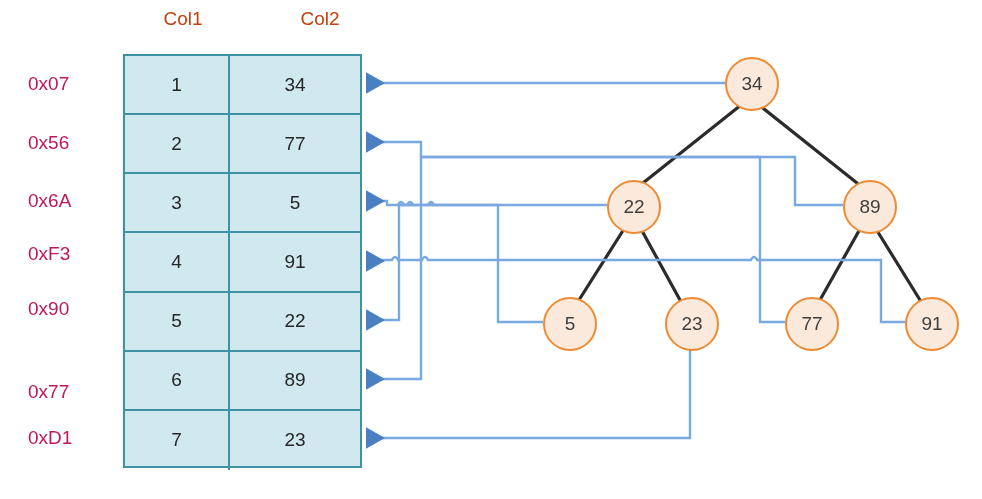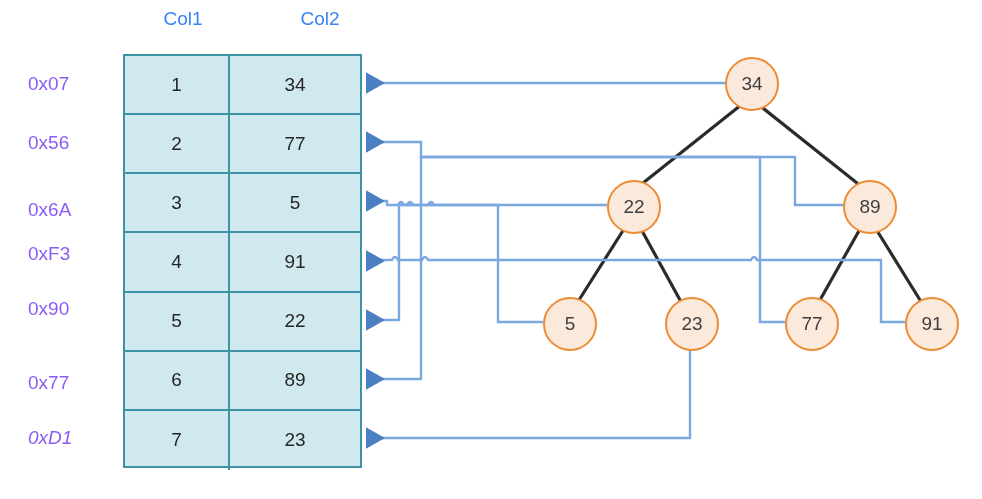--- a/index.html
+++ b/index.html
@@ -58,34 +58,34 @@
     border-right: 2px solid #3e92a3;
   }
   .cell-col2 {
     flex: 1;
   }
   
   .col-head {
     position: absolute;
     top: 8px;
     font-size: 19px;
-    color: #3b82f6;
+    color: #c2410c;
     text-align: center;
     width: 80px;
   }
   .col-head.c1 { left: 143px; }
   .col-head.c2 { left: 280px; }
   
   .addr {
     position: absolute;
     left: 28px;
     width: 84px;
     text-align: left;
     font-size: 19px;
-    color: #8b5cf6;
+    color: #be185d;
     height: 59.14px;
     display: flex;
     align-items: center;
   }
   
   .node {
     position: absolute;
     width: 50px;
     height: 50px;
     margin-left: -25px;
@@ -151,25 +151,25 @@
       <path d="M 690,347 L 690,438 L 366,438" marker-end="url(#arrowL)"></path>
     </g>
   </svg>
 
   <div class="col-head c1">Col1</div>
   <div class="col-head c2">Col2</div>
 
   <div id="addresses">
       <div class="addr" style="top: 54px; height: 59.1429px;">0x07</div>
       <div class="addr" style="top: 113.143px; height: 59.1429px;">0x56</div>
-      <div class="addr" style="top: 180px; height: 59.1429px;">0x6A</div>
+      <div class="addr" style="top: 171px; height: 59.1429px;">0x6A</div>
       <div class="addr" style="top: 224px; height: 59.1429px;">0xF3</div>
       <div class="addr" style="top: 279px; height: 59.1429px;">0x90</div>
-      <div class="addr" style="top: 353px; height: 59.1429px;">0x77</div>
-      <div class="addr" style="top: 408.857px; height: 59.1429px; font-style: italic;">0xD1</div>
+      <div class="addr" style="top: 362px; height: 59.1429px;">0x77</div>
+      <div class="addr" style="top: 408.857px; height: 59.1429px;">0xD1</div>
     </div>
 
   <div class="mem-table" id="mem-table">
       <div class="mem-row" style="top: 0px; height: 59.1429px;">
         <div class="mem-cell cell-col1">1</div>
         <div class="mem-cell cell-col2">34</div>
       </div>
       <div class="mem-row" style="top: 59.1429px; height: 59.1429px;">
         <div class="mem-cell cell-col1">2</div>
         <div class="mem-cell cell-col2">77</div>

